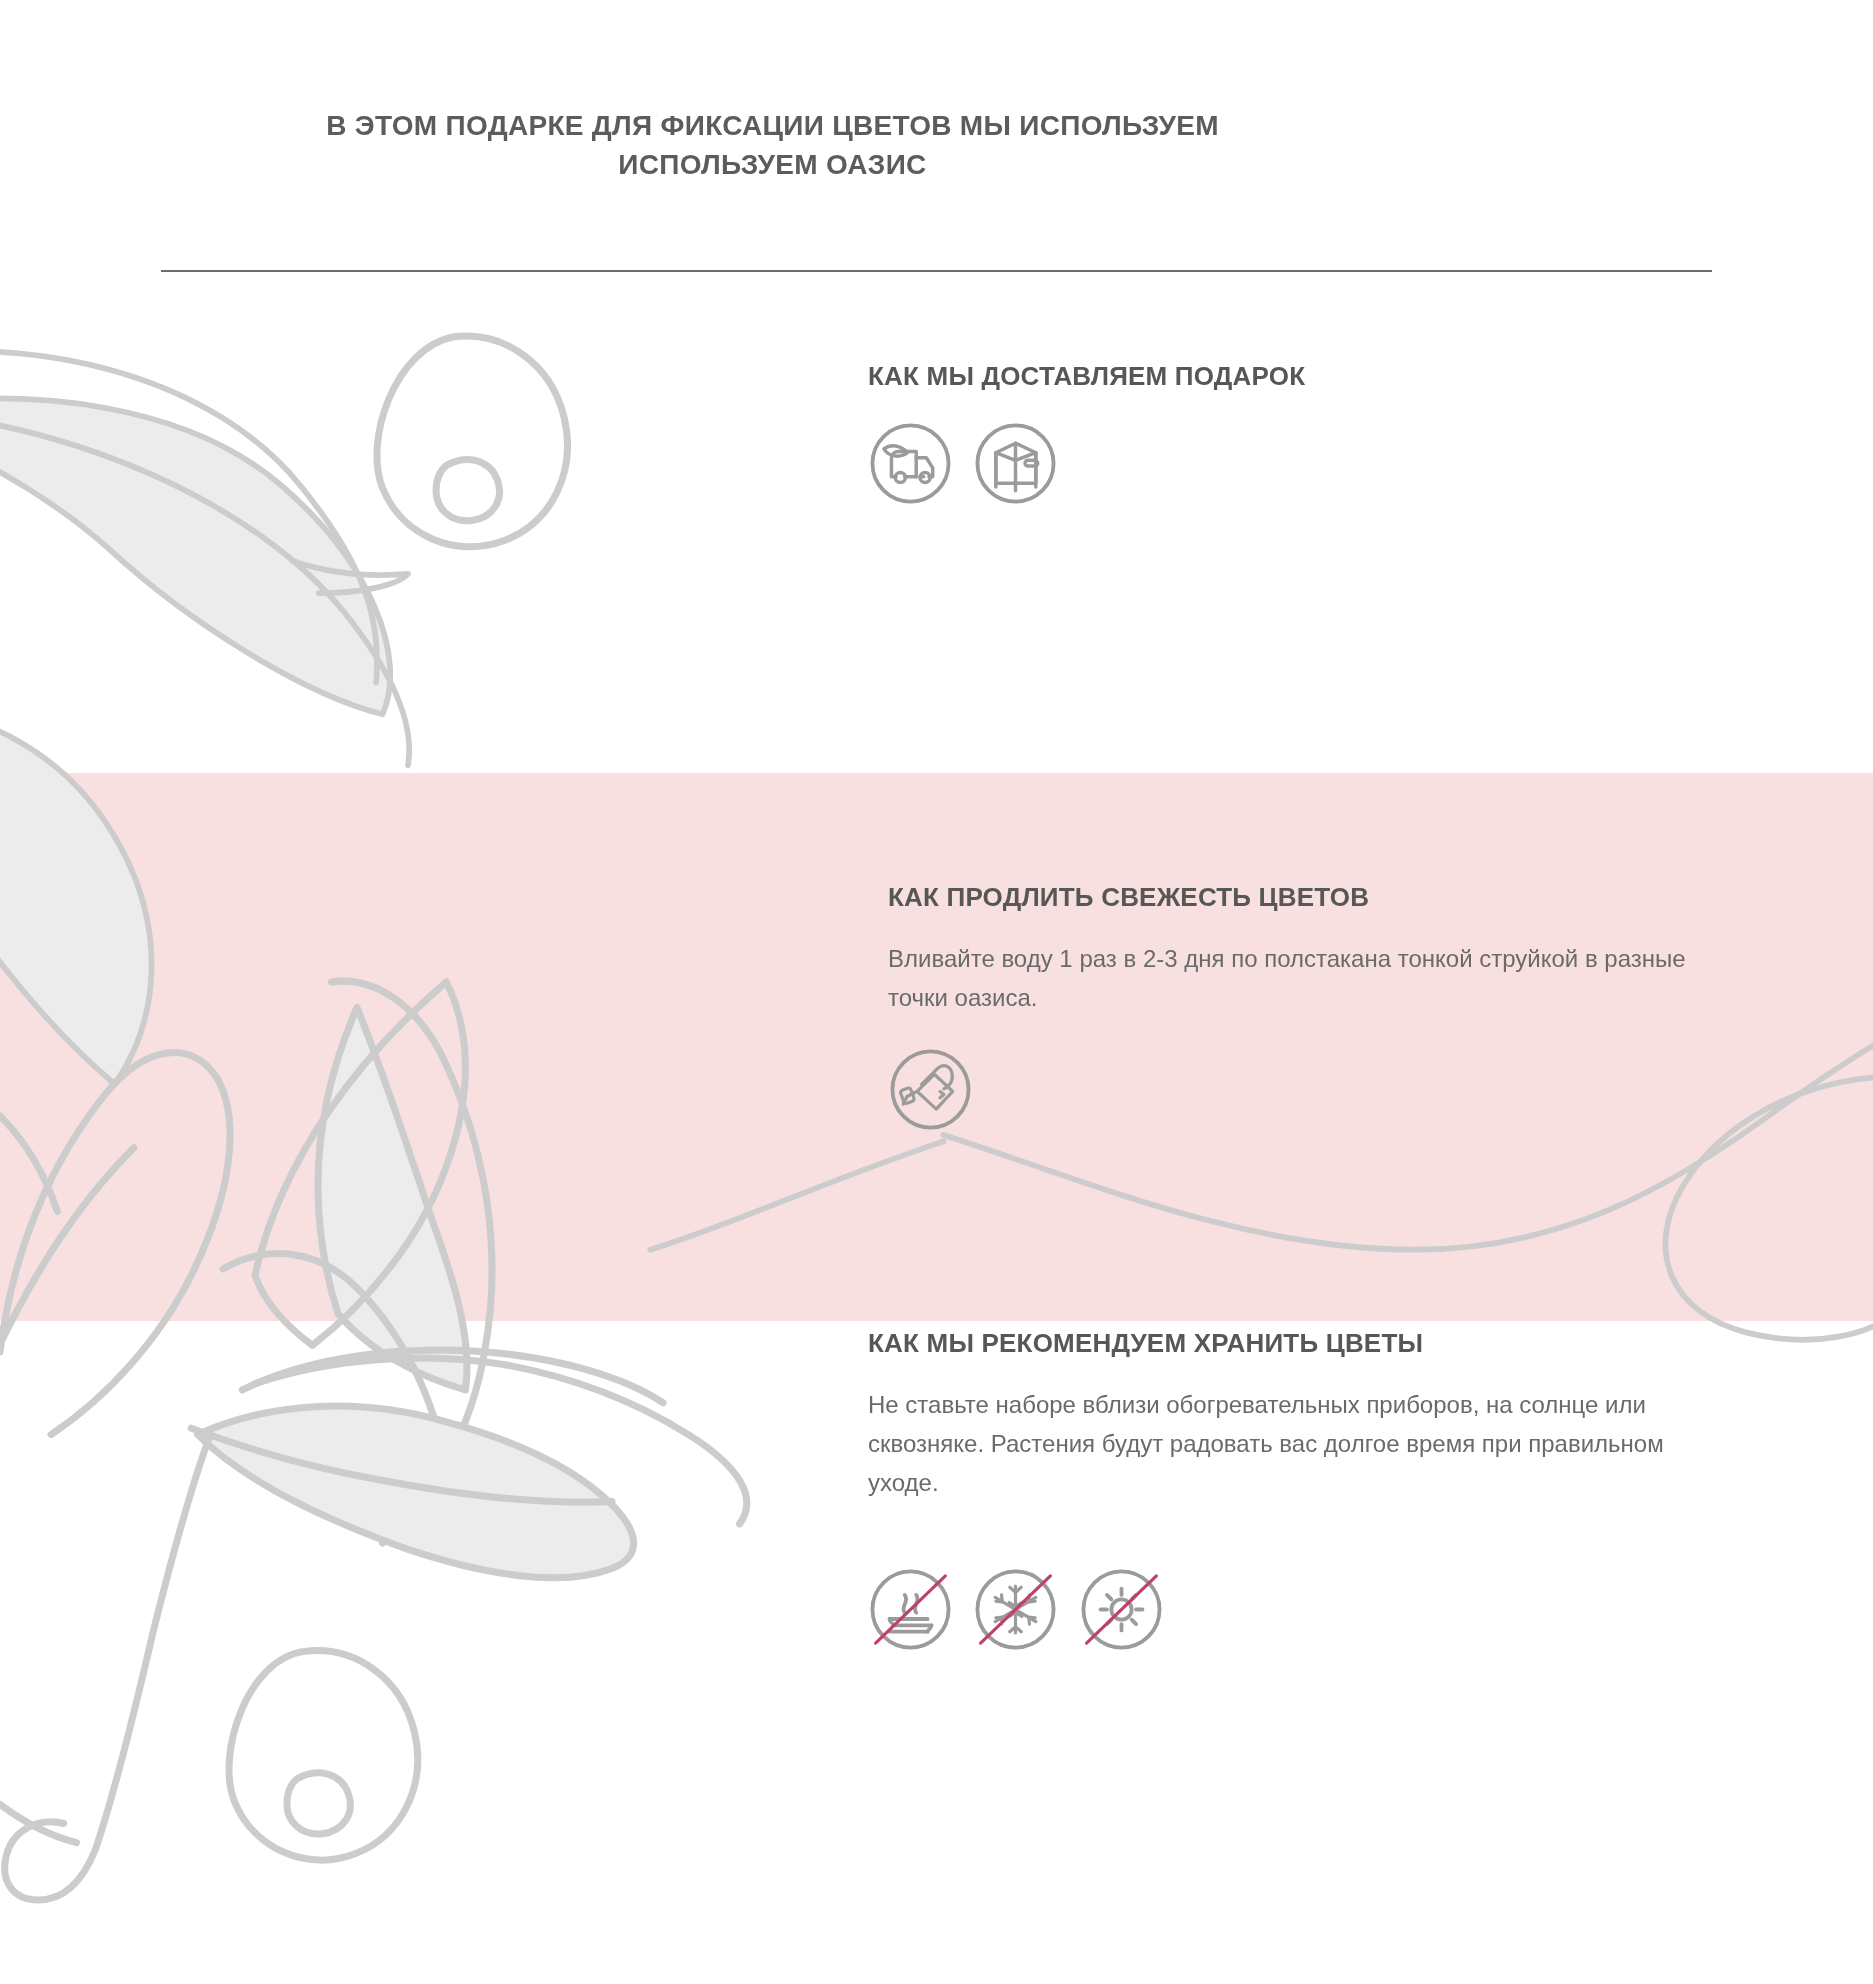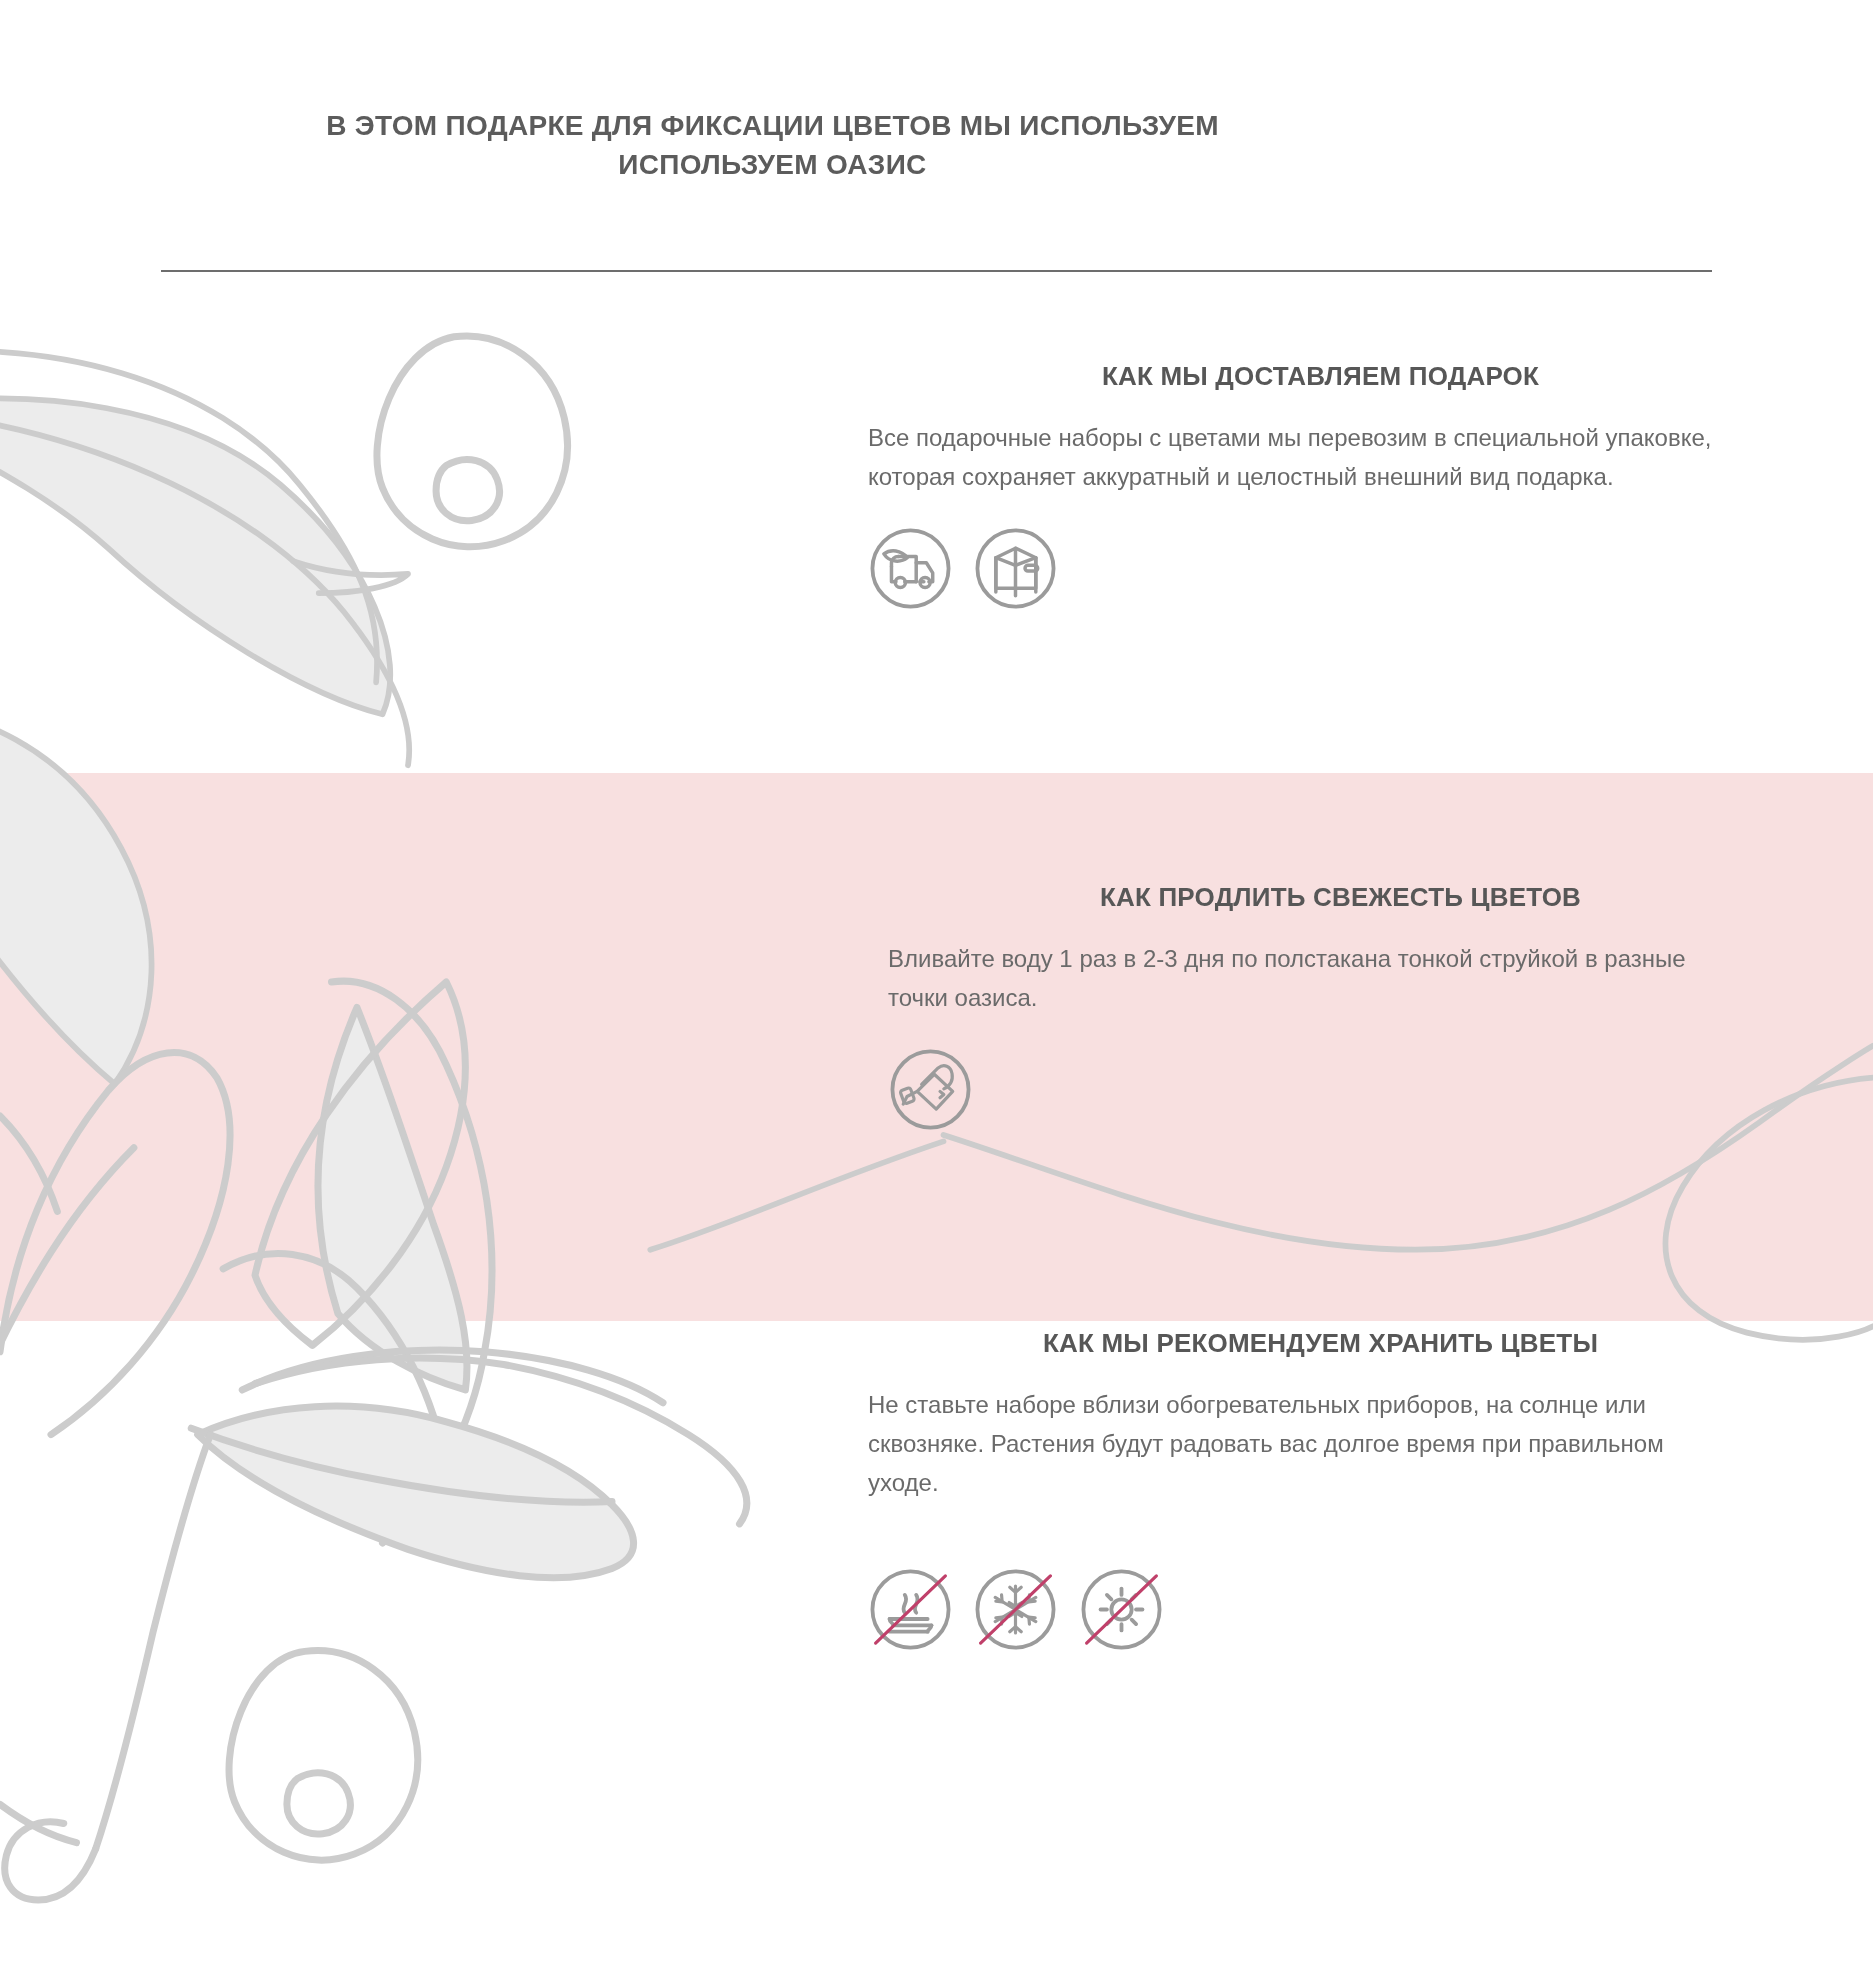--- a/index.html
+++ b/index.html
@@ -61,21 +61,20 @@
   #sec-freshness{ top:882px;margin-left:20px; }
   #sec-storage{ top:1328px; }
 
   .section-title{
     font-size:26px;
     font-weight:bold;
     letter-spacing:0.2px;
     color:#575757;
     margin-bottom:27px;
     white-space:nowrap;
-    text-align:center;
   }
   .section-para{
     font-size:24px;
     line-height:1.62;
     color:#6a6a6a;
     font-weight:400;
     margin-bottom:19px;
     max-width:854px;
   }
   .section-para:last-of-type{ margin-bottom:0; }
@@ -163,21 +162,20 @@
 <div class="header">
   <div class="header-title">
     <span>В ЭТОМ ПОДАРКЕ ДЛЯ ФИКСАЦИИ ЦВЕТОВ МЫ ИСПОЛЬЗУЕМ</span><br>
     <span>ИСПОЛЬЗУЕМ ОАЗИС</span>
   </div>
 </div>
 <div class="divider"></div>
 
 <div class="section" id="sec-delivery">
   <div class="section-title">КАК МЫ ДОСТАВЛЯЕМ ПОДАРОК</div>
-  <div class="section-para">Все подарочные наборы с цветами мы перевозим в специальной упаковке, которая сохраняет аккуратный и целостный внешний вид подарка.</div>
   <div class="icon-row">
 
     <div class="icon-badge">
       <svg viewBox="0 0 134 134">
         <circle cx="67" cy="67" r="60" fill="none" stroke="#9b9b9b" stroke-width="6"></circle>
         <g fill="none" stroke="#9b9b9b" stroke-width="5.5" stroke-linecap="round" stroke-linejoin="round">
           <path d="M37 64 L37 88 L44 88"></path>
           <path d="M58 88 L76 88"></path>
           <path d="M48 48 L76 48 L76 88"></path>
           <path d="M76 58 L92 58 L102 74 L102 88 L96 88"></path>

